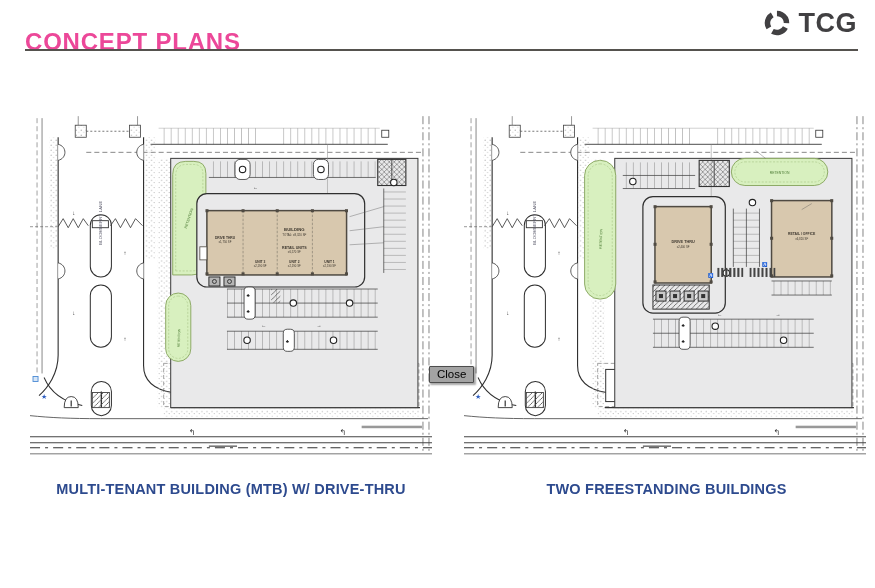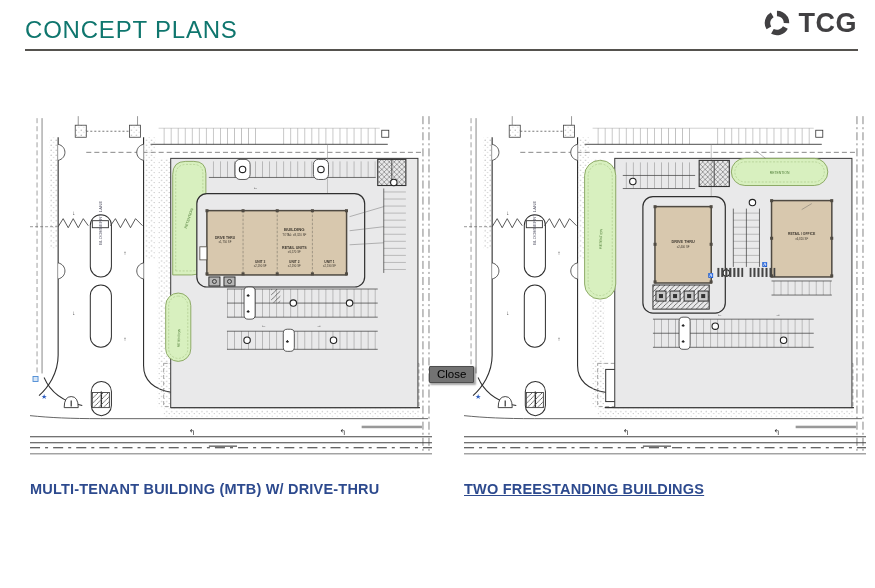--- a/index.html
+++ b/index.html
@@ -1,42 +1,42 @@
 <!DOCTYPE html>
 <html><head>
 <meta charset="utf-8">
 <style>
   html,body{margin:0;padding:0;}
   body{
     width:875px;height:588px;position:relative;overflow:hidden;
     background:#ffffff;font-family:"Liberation Sans",sans-serif;
   }
   .page-title{
-    position:absolute;left:25px;top:16px;margin:0;
-    font-size:24px;font-weight:400;letter-spacing:.8px;color:#0f766e;
+    position:absolute;left:25px;top:28px;margin:0;
+    font-size:24px;font-weight:700;letter-spacing:.8px;color:#ec4899;
   }
   .title-rule{
     position:absolute;left:25px;top:49px;width:833px;height:2px;background:#55524e;
   }
   .logo{
     position:absolute;right:18px;top:8px;display:flex;align-items:center;gap:7px;color:#414042;
   }
   .logo .logo-text{font-size:27px;font-weight:800;letter-spacing:.5px;line-height:1;}
   svg.plan{position:absolute;top:113px;width:402px;height:344px;}
   .plan-left{left:30px;}
   .plan-right{left:464px;width:405px;}
   .caption{
     position:absolute;top:481px;font-size:14.5px;font-weight:800;
-    color:#2d4a8e;letter-spacing:.2px;
+    color:#2d4a8e;text-align:center;letter-spacing:.2px;
   }
   .cap-left{left:30px;width:402px;}
-  .cap-right{left:464px;width:405px;text-decoration:underline;}
+  .cap-right{left:464px;width:405px;}
   .tooltip{
     position:absolute;left:429px;top:366px;
-    background:#737373;border:1px solid #4d4d4d;border-radius:1px;
+    background:#a3a3a3;border:1px solid #4d4d4d;border-radius:1px;
     padding:1px 7px 2px;font-size:11.5px;color:#000;
     box-shadow:1.5px 1.5px 2px rgba(0,0,0,.35);
   }
   svg text{font-family:"Liberation Sans",sans-serif;}
 </style>
 </head>
 <body>
 
 <h1 class="page-title">CONCEPT PLANS</h1>
 <div class="title-rule"></div>

